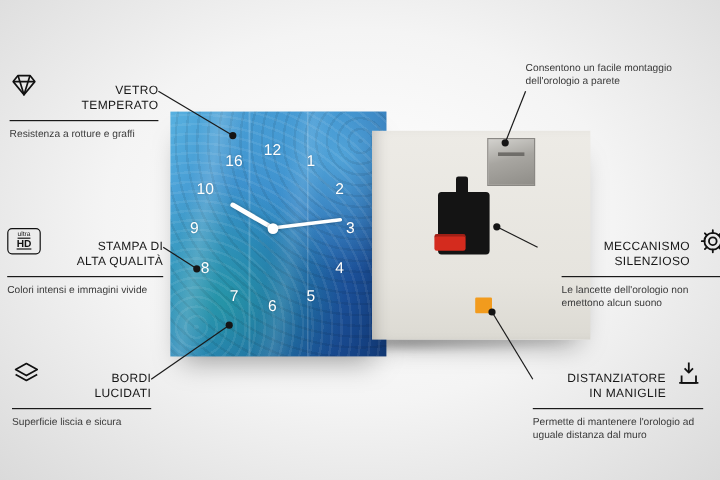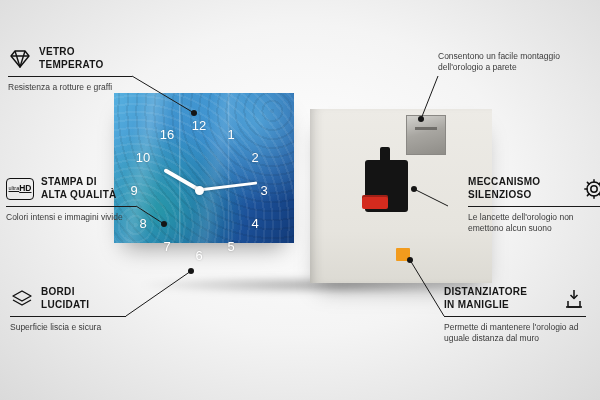--- a/index.html
+++ b/index.html
@@ -10,21 +10,21 @@
   }
 
   
   .ground-shadow {
     position:absolute; left:136px; top:276px; width:348px; height:18px; z-index:0;
     background: radial-gradient(ellipse at center, rgba(0,0,0,.30), rgba(0,0,0,0) 70%);
     filter: blur(3px);
   }
   .panel { position:absolute; z-index:1; box-shadow: 0 14px 22px -10px rgba(0,0,0,.38); }
   .front {
-    left:114px; top:93px; width:180px; height:150px;
+    left:142px; top:93px; width:180px; height:204px;
     background:
       repeating-radial-gradient(circle at 12% 88%, rgba(255,255,255,0.07) 0 2px, transparent 2px 8px),
       repeating-radial-gradient(circle at 88% 12%, rgba(0,0,0,0.07) 0 2px, transparent 2px 9px),
       radial-gradient(circle at 25% 78%, rgba(30,170,140,.50), transparent 48%),
       radial-gradient(circle at 80% 18%, rgba(115,205,245,.55), transparent 45%),
       linear-gradient(120deg, #58b1e0 0%, #2e7fc2 45%, #1b4f97 78%, #123a78 100%);
   }
   .front::before {
     content:""; position:absolute; inset:0;
     background:
@@ -71,28 +71,28 @@
 
   
   .lines { position:absolute; inset:0; z-index:2; pointer-events:none; }
 
   
   .callout { position:absolute; z-index:3; color:#161616; }
   .co-head {
     display:flex; align-items:center; gap:7px;
     padding-bottom:5px; border-bottom:1.2px solid #1a1a1a;
   }
-  .co-title { flex:1; text-align:left; font-size:10px; font-weight:bold; letter-spacing:.3px; line-height:1.25; }
+  .co-title { flex:1; text-align:right; font-size:10px; font-weight:normal; letter-spacing:.3px; line-height:1.25;margin-top:24px; }
   .co-title span { display:block; }
   .co-desc { margin-top:5px; font-size:8.5px; color:#3a3a3a; line-height:1.3; text-align:left; }
   .ico { flex:0 0 auto; width:24px; height:24px; display:flex; align-items:center; justify-content:center; }
   .ico svg { width:24px; height:24px; }
   .ico.hd {
     width:26px; height:20px; border:1.5px solid #111; border-radius:4px;
-    flex-direction:row; line-height:1;text-decoration:underline;
+    flex-direction:column; line-height:1;text-decoration:underline;
   }
   .hd-top { font-size:5.5px; color:#111; }
   .hd-bot { font-size:8.5px; font-weight:bold; color:#111; }
 
   .c1 { left:8px;   top:46px;  width:124px; }
   .c2 { left:6px;   top:176px; width:130px; }
   .c3 { left:10px;  top:286px; width:116px; }
   .c4 { left:438px; top:46px;  width:148px; }
   .c5 { left:468px; top:176px; width:138px; }
   .c6 { left:444px; top:286px; width:142px; }

